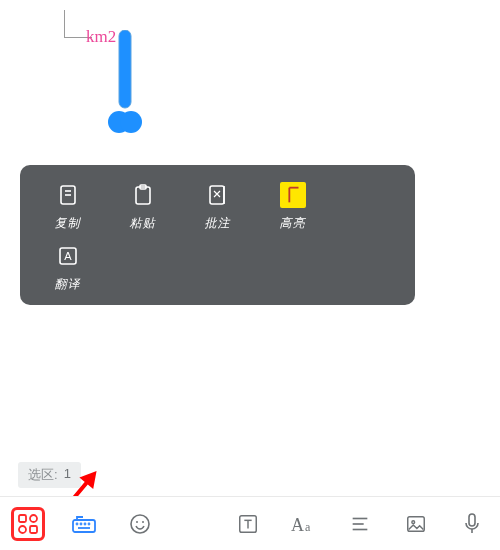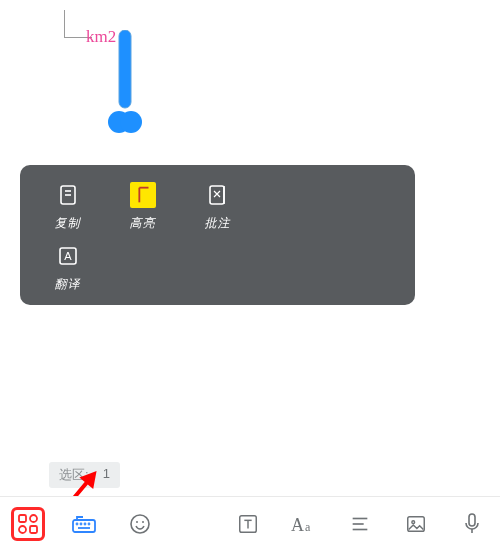--- a/index.html
+++ b/index.html
@@ -67,21 +67,21 @@
   }
 
   .selection-pill {
     position: absolute;
     left: 18px; top: 462px;
     background: #eceeef;
     color: #8b8f92;
     font-size: 13px;
     padding: 4px 10px;
     border-radius: 3px;
-    display: flex; gap: 14px; margin-left: 31px;
+    display: flex; gap: 6px;
   }
   .selection-pill .cnt { color: #6f7376; }
 
   .arrow {
     position: absolute;
     left: 94px; top: 472px;
     transform: rotate(130deg);
     transform-origin: left center;
   }
   .arrow-line {
@@ -140,38 +140,47 @@
           <svg width="24" height="24" viewBox="0 0 24 24" fill="none" stroke="#fff" stroke-width="1.6">
               <rect x="5" y="3" width="14" height="18" rx="2"></rect>
               <line x1="9" y1="8" x2="15" y2="8"></line>
               <line x1="9" y1="12" x2="15" y2="12"></line>
             </svg>
         </div>
         <span class="lbl">复制</span>
       </div>
       <div class="menu-item">
         <div class="menu-icon-box">
+          <svg width="24" height="24" viewBox="0 0 24 24" fill="none" stroke="#fff" stroke-width="1.6">
+              <rect x="5" y="4" width="14" height="17" rx="2"></rect>
+              <rect x="9" y="2" width="6" height="4" rx="1"></rect>
+            </svg>
+        </div>
+        <span class="lbl">粘贴</span>
+      </div>
+      <div class="menu-item">
+        <div class="menu-icon-box">
+          <svg width="24" height="24" viewBox="0 0 24 24" fill="none" stroke="#fff" stroke-width="1.6">
+              <rect x="4" y="3" width="14" height="18" rx="2"></rect>
+              <path d="M18 3v18"></path>
+              <path d="M8 8l6 6M14 8l-6 6" stroke-width="1.2"></path>
+            </svg>
+        </div>
+        <span class="lbl">批注</span>
+      </div>
+      <div class="menu-item">
+        <div class="menu-icon-box">
           <div class="hl-bg">
               <svg width="22" height="22" viewBox="0 0 24 24" fill="none" stroke="#c0392b" stroke-width="2">
                 <line x1="8" y1="4" x2="8" y2="20"></line>
                 <line x1="8" y1="4" x2="18" y2="4"></line>
               </svg>
             </div>
         </div>
         <span class="lbl">高亮</span>
-      </div>
-      <div class="menu-item">
-        <div class="menu-icon-box">
-          <svg width="24" height="24" viewBox="0 0 24 24" fill="none" stroke="#fff" stroke-width="1.6">
-              <rect x="4" y="3" width="14" height="18" rx="2"></rect>
-              <path d="M18 3v18"></path>
-              <path d="M8 8l6 6M14 8l-6 6" stroke-width="1.2"></path>
-            </svg>
-        </div>
-        <span class="lbl">批注</span>
       </div>
     </div>
 
     <div class="menu-row">
       <div class="menu-item">
         <div class="menu-icon-box">
           <svg width="24" height="24" viewBox="0 0 24 24" fill="none" stroke="#fff" stroke-width="1.6">
               <rect x="4" y="4" width="16" height="16" rx="2"></rect>
               <text x="12" y="16" font-size="11" fill="#fff" text-anchor="middle" stroke="none">A</text>
             </svg>

